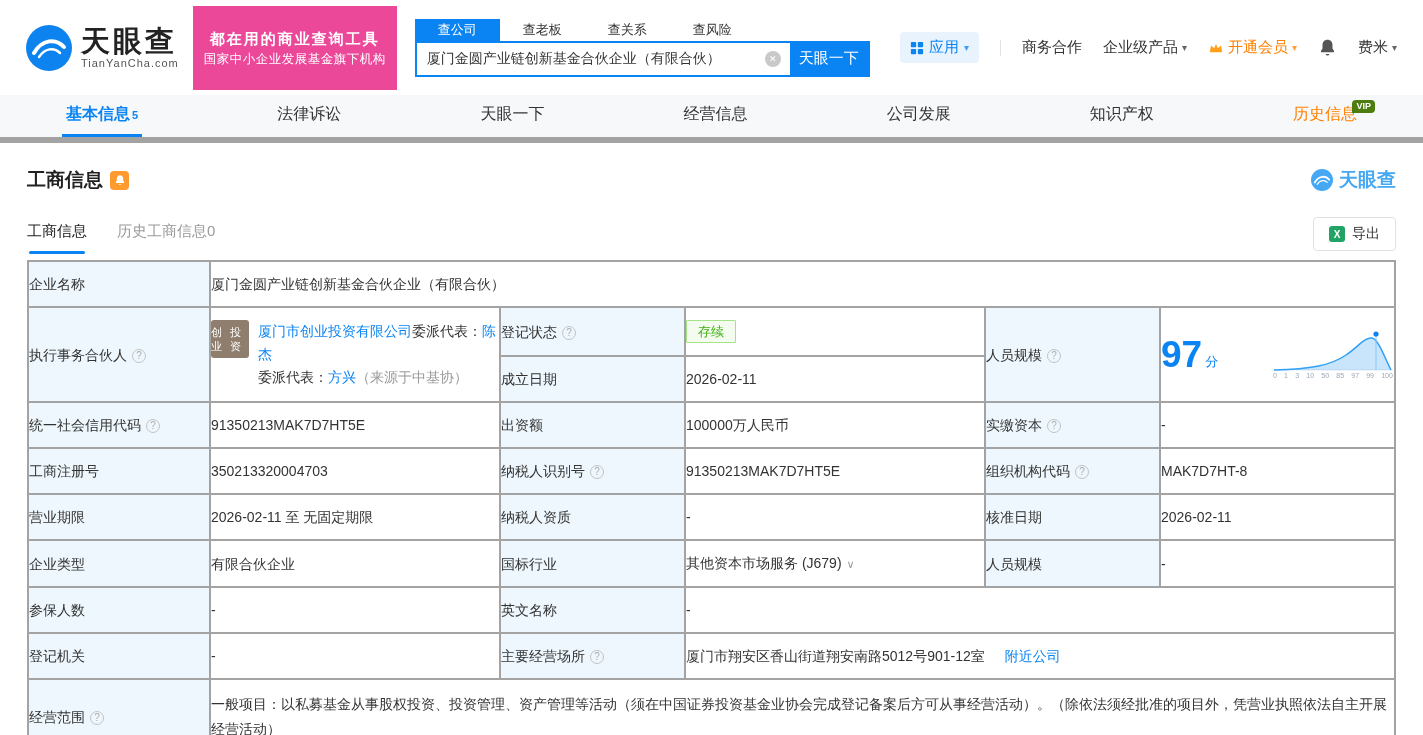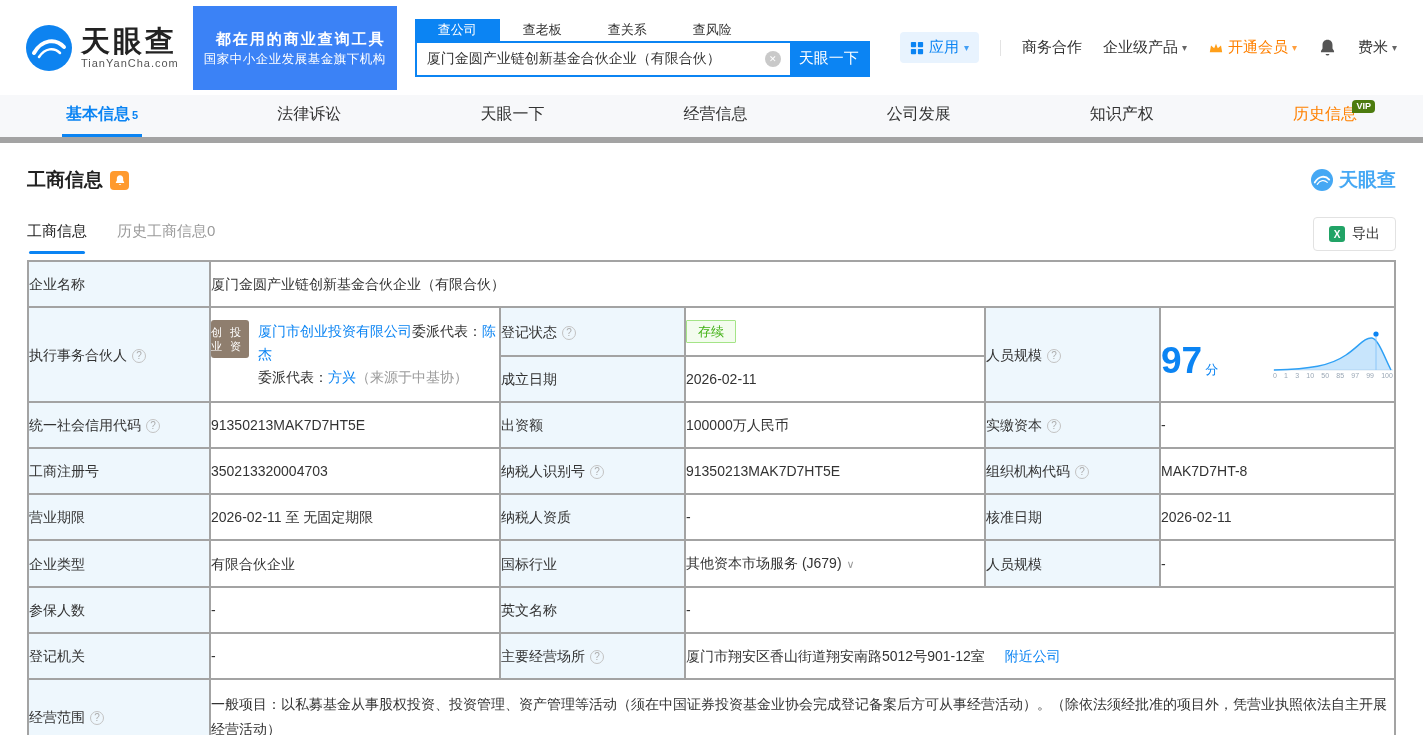--- a/index.html
+++ b/index.html
@@ -5,21 +5,21 @@
   *{margin:0;padding:0;box-sizing:border-box}
   html,body{background:#fff}
   body{width:1423px;font-family:"Liberation Sans","DejaVu Sans",sans-serif;color:#333;font-size:14px}
   a{color:#0b84f3;text-decoration:none;cursor:pointer}
   
   .topbar{display:flex;align-items:center;height:95px;padding:0 26px;background:#fff}
   .logo{display:flex;align-items:center;gap:9px;cursor:pointer}
   .logo-icon{width:46px;height:46px;flex:0 0 auto}
   .logo-cn{font-size:29px;font-weight:bold;color:#222;letter-spacing:3px;line-height:31px}
   .logo-en{font-size:11px;color:#555;letter-spacing:1px}
-  .banner{background:#3b82f6;color:#fff;margin-left:14px;padding:21px 11px;text-align:right}
+  .banner{background:#ec4899;color:#fff;margin-left:14px;padding:21px 11px;text-align:center}
   .banner-l1{font-size:15px;font-weight:bold;letter-spacing:2px;line-height:23px;white-space:nowrap}
   .banner-l2{font-size:12.5px;line-height:19px;letter-spacing:.5px;white-space:nowrap}
   .search-wrap{margin-left:18px}
   .search-tabs{display:flex;align-items:flex-end}
   .stab{font-size:13px;color:#333;padding:2px 23px;cursor:pointer;white-space:nowrap}
   .stab.active{background:#0b84f3;color:#fff}
   .search-box{display:flex;width:455px;height:36px;border:2px solid #0b84f3;background:#fff}
   .search-input{flex:1;border:none;outline:none;font-size:14px;padding:0 10px;color:#333;min-width:0;font-family:inherit}
   .clear{width:16px;height:16px;border-radius:50%;background:#c9c9c9;color:#fff;font-size:9px;line-height:16px;text-align:center;align-self:center;margin-right:9px;cursor:pointer;flex:0 0 auto}
   .search-btn{width:78px;background:#0b84f3;color:#fff;border:none;font-size:15px;cursor:pointer;font-family:inherit}
@@ -56,21 +56,21 @@
   td{border:2px solid #a3a3a3;font-size:14px;padding:12px 0;vertical-align:middle;color:#333;word-break:break-all;line-height:20px}
   td.lbl{background:#eef7fd}
   .info{display:inline-block;width:14px;height:14px;border:1px solid #c3c3c3;border-radius:50%;color:#adadad;font-size:10px;line-height:12px;text-align:center;margin-left:5px;vertical-align:1px;cursor:pointer}
   .badge-green{display:inline-block;border:1px solid #a4e487;background:#f3fcee;color:#43b116;font-size:13px;padding:1px 11px;border-radius:1px;line-height:19px}
   .gray{color:#999}
   .chev{color:#999;font-size:11px;margin-left:5px;cursor:pointer}
   .nearby{margin-left:16px;white-space:nowrap}
   .ptr-badge{width:38px;height:38px;background:#8f7e6e;color:#fff;font-size:11px;display:flex;flex-direction:row;align-items:center;justify-content:center;border-radius:3px;float:left;margin-right:9px;line-height:14px;letter-spacing:1px}
   .ptr-text{display:block;overflow:hidden;line-height:23px}
   .score-cell{vertical-align:middle}
-  .score-flex{display:flex;align-items:flex-end}
+  .score-flex{display:flex;align-items:center}
   .score-num{font-size:37px;font-weight:bold;color:#0b84f3;line-height:38px}
   .score-unit{font-size:13px;color:#0b84f3;margin:14px 0 0 3px}
   .chart{margin-left:auto;display:flex;flex-direction:column;width:122px}
   .axis{display:flex;justify-content:space-between;font-size:7px;color:#9aa7b5;line-height:8px;padding:0 1px}
   .scope-cell{line-height:25px;word-break:break-all}
 </style>
 </head>
 <body>
 
 <header class="topbar">

